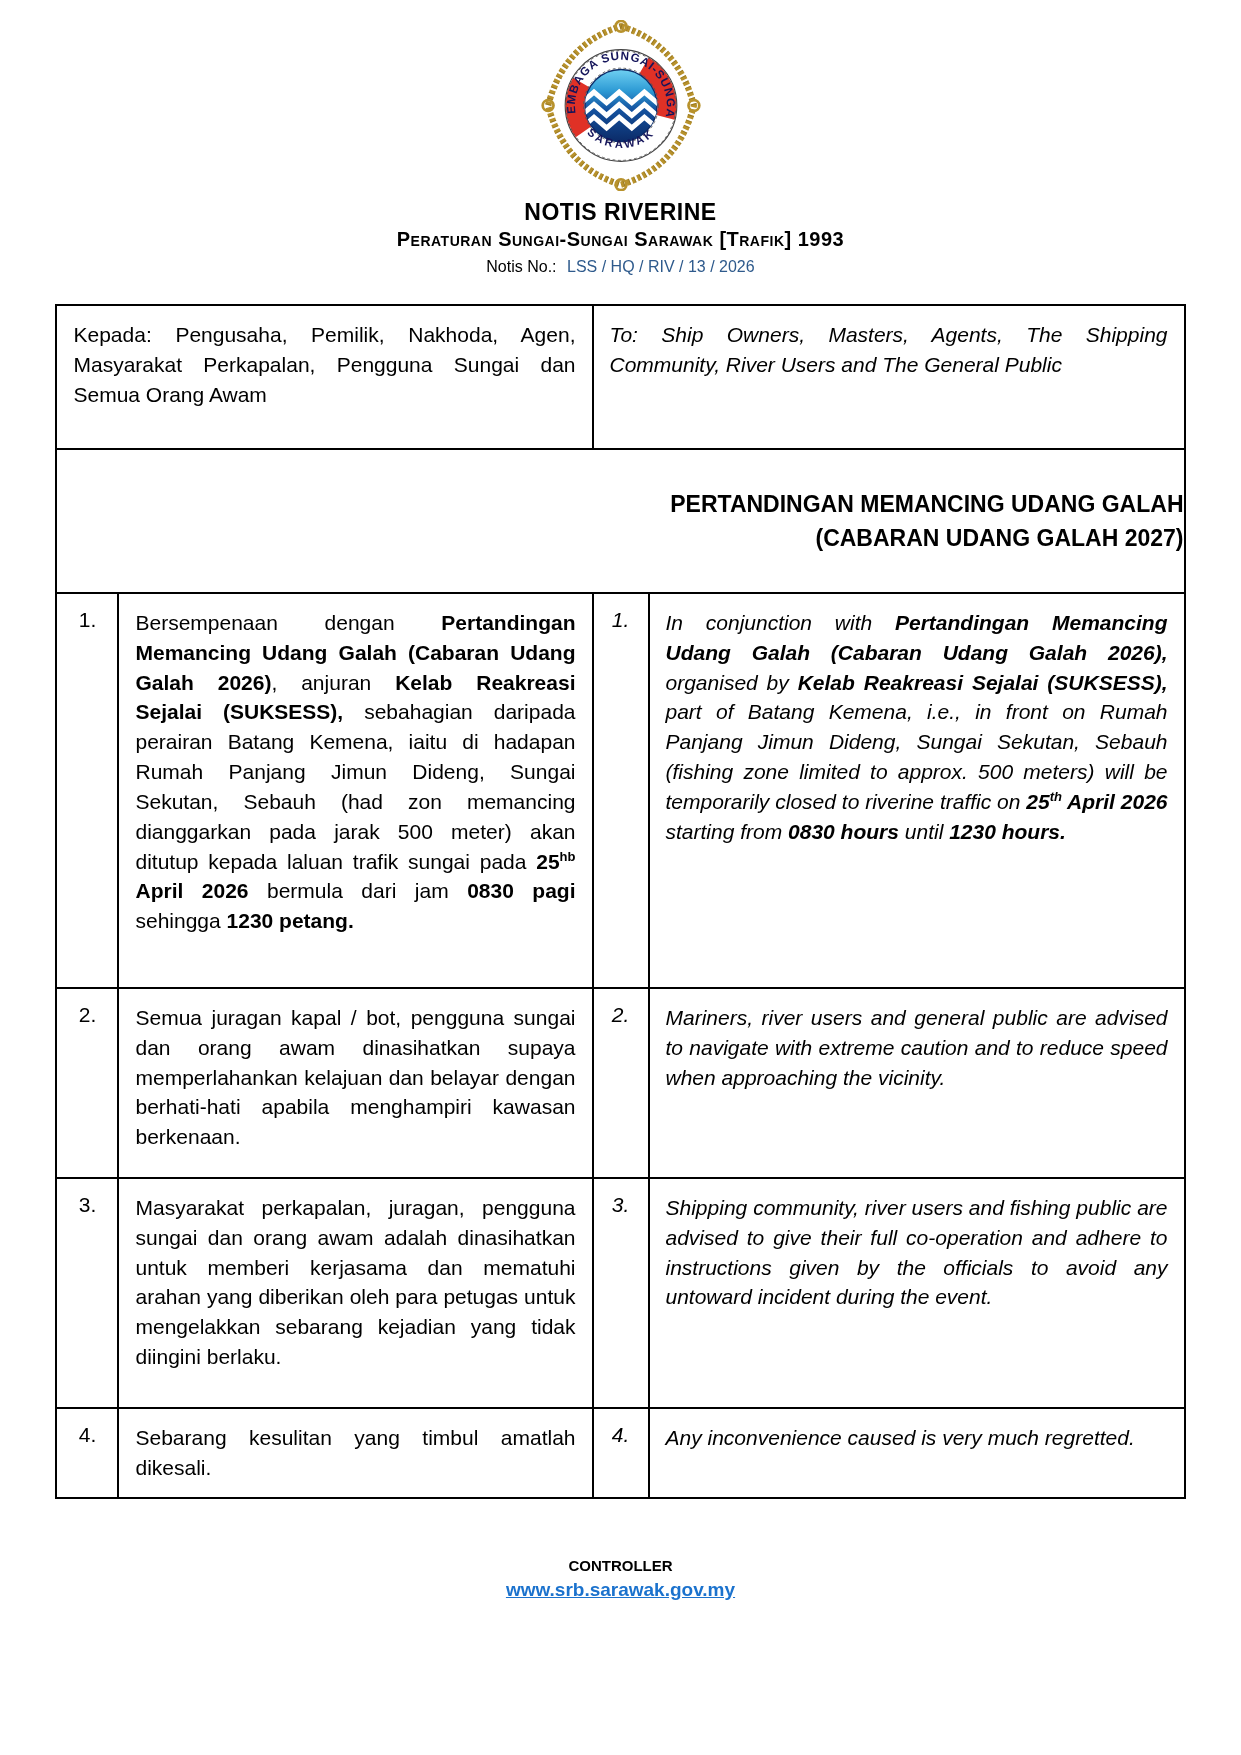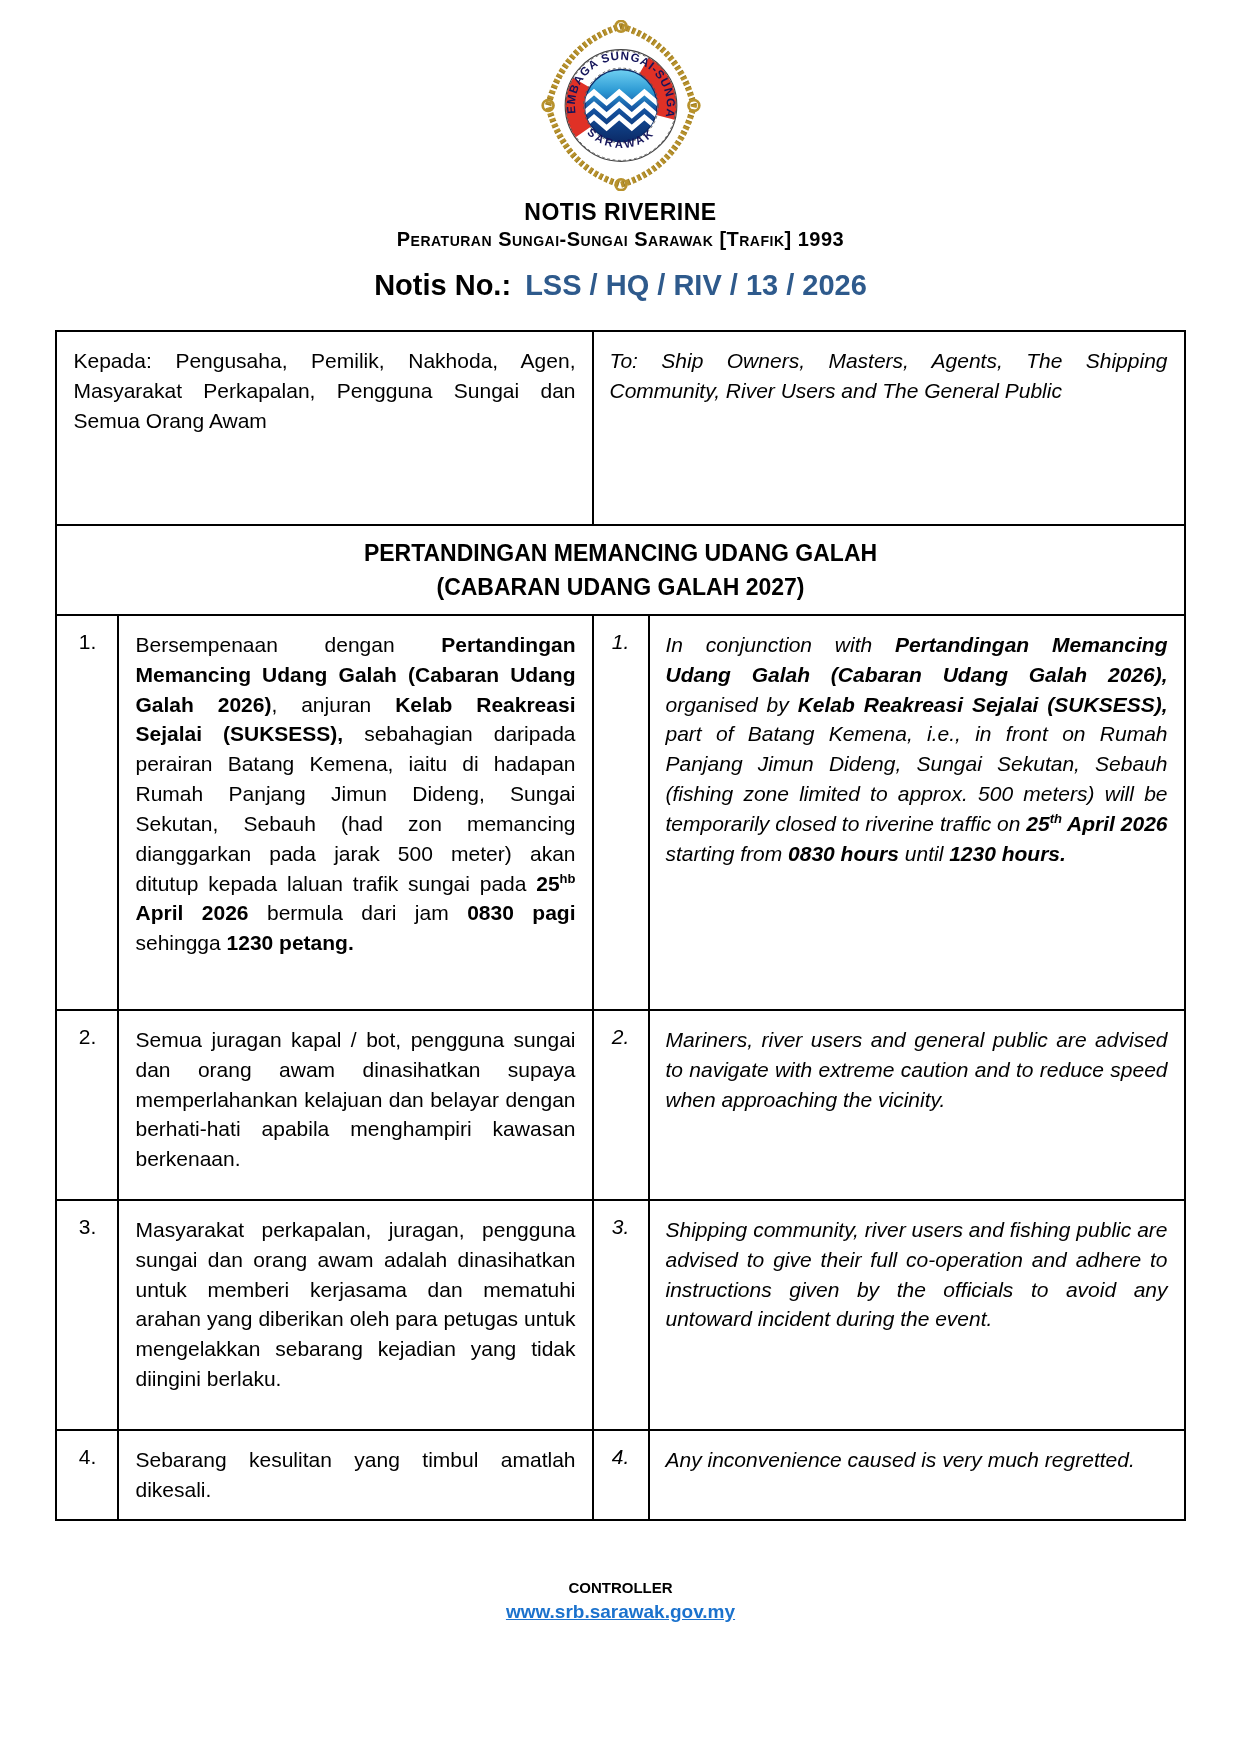--- a/index.html
+++ b/index.html
@@ -9,42 +9,42 @@
     font-family:"Liberation Sans", sans-serif; color:#000;
     position:relative; overflow:hidden;
   }
   .header { text-align:center; padding-top:20px; }
   .logo-wrap { display:flex; justify-content:center; }
   .doc-title { font-size:23px; font-weight:bold; letter-spacing:0.5px; margin-top:8px; }
   .doc-reg {
     font-size:20px; font-weight:bold; font-variant:small-caps;
     letter-spacing:0.5px; margin-top:2px;
   }
-  .doc-no { font-size:29px; font-weight:bold; margin-top:18px; }
+  .doc-no { font-size:16px; font-weight:normal; margin-top:7px; }
   .doc-no .no-label { color:#000; }
   .doc-no .no-value { color:#2e5a8c; padding-left:6px; }
 
   table.notice {
     width:1128px; margin:28px auto 0 auto; border-collapse:collapse; table-layout:fixed;
   }
   table.notice td { border:2px solid #000; vertical-align:top; }
   col.c-no  { width:62px; }
   col.c-my  { width:474px; }
   col.c-noe { width:56px; }
   col.c-en  { width:536px; }
 
   td.cell { padding:14px 16px; font-size:21px; line-height:1.42; }
   td.jus { text-align:justify; text-justify:inter-word; }
   .en { font-style:italic; }
   .b { font-weight:bold; }
   sup { font-size:0.62em; line-height:0; }
 
-  tr.r-addr td { height:194px; }
+  tr.r-addr td { height:144px; }
 
-  tr.r-subj td { height:90px; text-align:center; vertical-align:middle; }
+  tr.r-subj td { height:144px; text-align:right; vertical-align:middle; }
   .subj-line { font-size:23px; font-weight:bold; line-height:1.5; }
 
   tr.r-1 td { height:395px; }
   tr.r-2 td { height:190px; }
   tr.r-3 td { height:230px; }
   tr.r-4 td { height:85px; }
 
   td.numcell { text-align:center; padding:14px 4px; font-size:21px; }
 
   .footer { text-align:center; margin-top:58px; }

